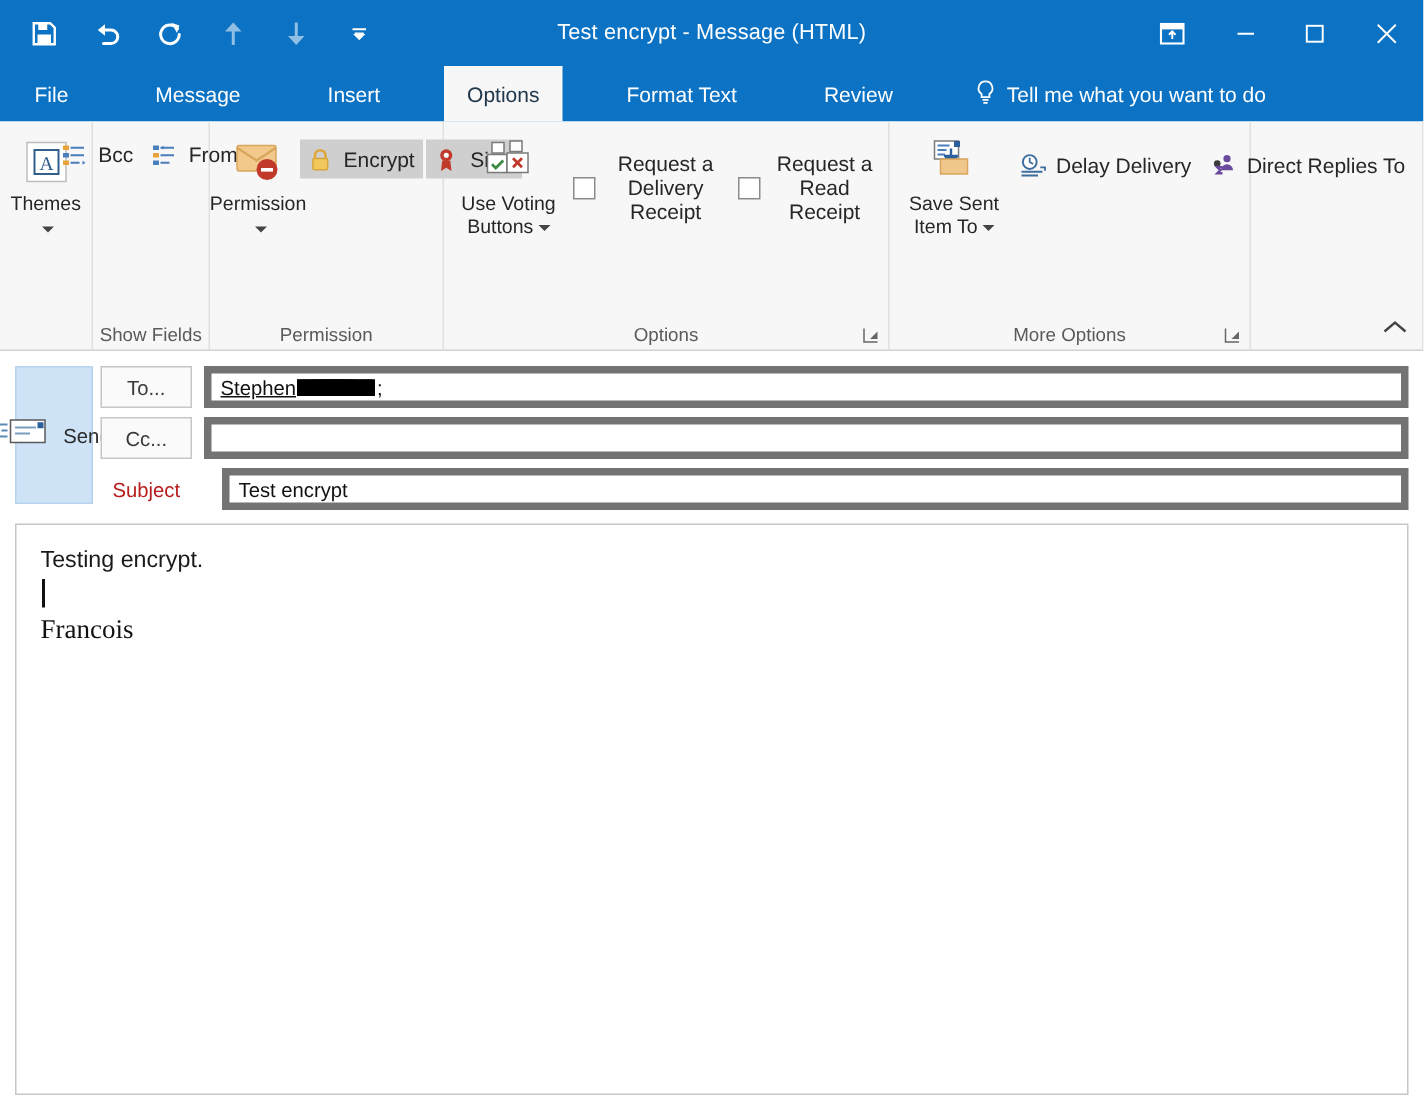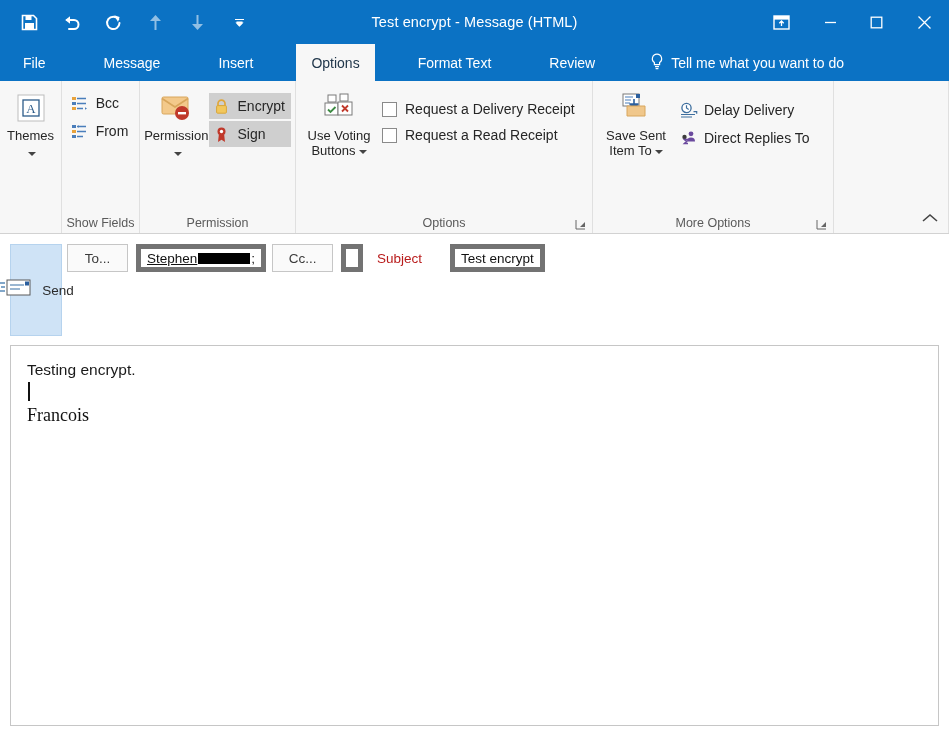--- a/index.html
+++ b/index.html
@@ -83,21 +83,21 @@
   .bigbtn .lbl {
     font-size: 13px; color: #262626; text-align: center; line-height: 15px; margin-top: 3px;
     white-space: nowrap;
   }
   .caret-dn { display: inline-block; width: 0; height: 0;
     border-left: 4px solid transparent; border-right: 4px solid transparent;
     border-top: 4px solid #444; margin-left: 3px; vertical-align: middle; }
   .caret-row { margin-top: 1px; }
 
   
-  .smallcol { display: flex; flex-direction: column; gap: 2px; padding-top: 3px; text-align: center; }
+  .smallcol { display: flex; flex-direction: row; gap: 2px; padding-top: 3px; text-align: center; }
   .smallbtn {
     display: flex; align-items: center; gap: 6px; padding: 3px 6px 3px 3px;
     font-size: 14px; color: #262626; white-space: nowrap;
   }
   .smallbtn.toggled { background: #cfcfcf; }
   .smallbtn .sicon { width: 20px; height: 20px; display: flex; align-items: center; justify-content: center; }
 
   .chkrow { display: flex; align-items: center; gap: 8px; padding: 4px 4px; font-size: 14px; color: #262626; }
   .chkbox {
     width: 15px; height: 15px; border: 1px solid #8a8a8a; background: #fff; flex: none;
@@ -110,21 +110,21 @@
   
   .compose { padding: 10px 10px 0 10px; }
   .hdr-row { display: flex; align-items: stretch; }
   .sendcol { width: 57px; flex: none; padding-right: 10px; }
   .sendbtn {
     width: 52px; height: 92px; background: #cfe3f6; border: 1px solid #b6d3ee;
     display: flex; flex-direction: row; align-items: center; justify-content: center;
     gap: 10px;
   }
   .sendbtn .lbl { font-size: 13.5px; color: #2b2b2b; }
-  .fieldcol { flex: 1; display: flex; flex-direction: row; gap: 6px; }
+  .fieldcol { flex: 1; display: flex; flex-direction: column; gap: 6px; }
   .frow { display: flex; align-items: center; height: 28px; }
   .fbtn {
     width: 61px; height: 28px; border: 1px solid #c6c6c6; background: #fafafa;
     font-size: 13.5px; color: #3a3a3a; display: flex; align-items: center; justify-content: center;
     margin-right: 8px; flex: none;
   }
   .flabel {
     width: 61px; height: 28px; font-size: 13.5px; color: #b91c1c;
     display: flex; align-items: center; justify-content: center; margin-right: 20px; flex: none;
   }

